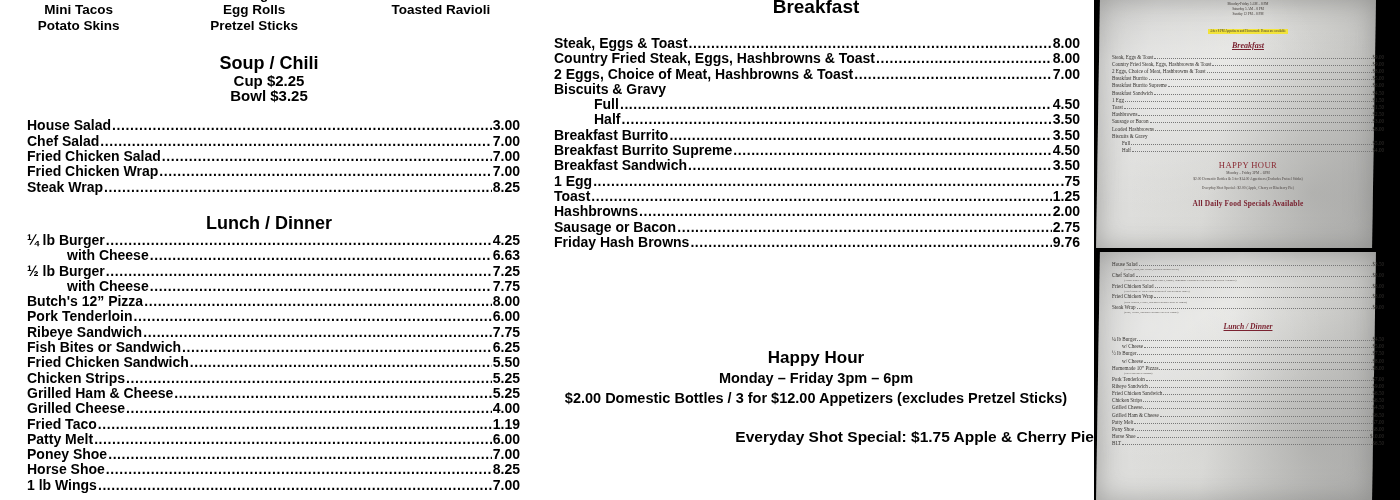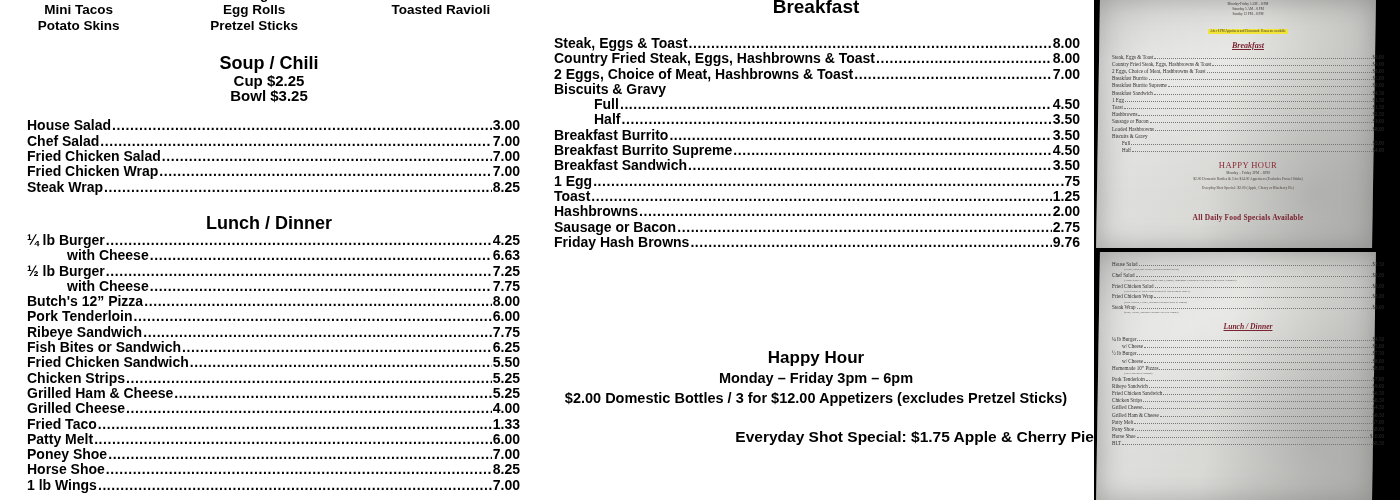--- a/index.html
+++ b/index.html
@@ -128,21 +128,21 @@
     white-space:nowrap;
   }
   .p-row .pn { flex:0 0 auto; }
   .p-row .pd { flex:1 1 auto; overflow:hidden; border-bottom:0.4px dotted #777; margin:0 1px 1px; height:4px; }
   .p-row .pp { flex:0 0 auto; }
   .p-row.ind .pn { padding-left:10px; }
   .p-note { font-size:2.5px; line-height:3.6px; color:#4d4845; padding-left:12px; white-space:nowrap; }
   .p-plain { font-size:5.1px; line-height:7.2px; color:#33302d; }
   .p-foot {
     text-align:center; font-size:7.4px; line-height:10px;
-    color:#7a2230; font-weight:bold; margin-top:21px; letter-spacing:.2px;
+    color:#7a2230; font-weight:bold; margin-top:7px; letter-spacing:.2px;
   }
   .p-topcut { text-align:center; font-size:6px; line-height:7px; color:#8a2a33; opacity:.6; }
 </style>
 </head>
 <body>
 
 <div id="root">
 
   <div class="col-left">
 
@@ -256,21 +256,21 @@
           <span class="pr">5.25</span>
         </div>
         <div class="row">
           <span class="nm">Grilled Cheese</span>
           <span class="dots"> ................................................................................................................................................................</span>
           <span class="pr">4.00</span>
         </div>
         <div class="row">
           <span class="nm">Fried Taco</span>
           <span class="dots"> ................................................................................................................................................................</span>
-          <span class="pr">1.33</span>
+          <span class="pr">1.19</span>
         </div>
         <div class="row">
           <span class="nm">Patty Melt</span>
           <span class="dots"> ................................................................................................................................................................</span>
           <span class="pr">6.00</span>
         </div>
         <div class="row">
           <span class="nm">Poney Shoe</span>
           <span class="dots"> ................................................................................................................................................................</span>
           <span class="pr">7.00</span>

